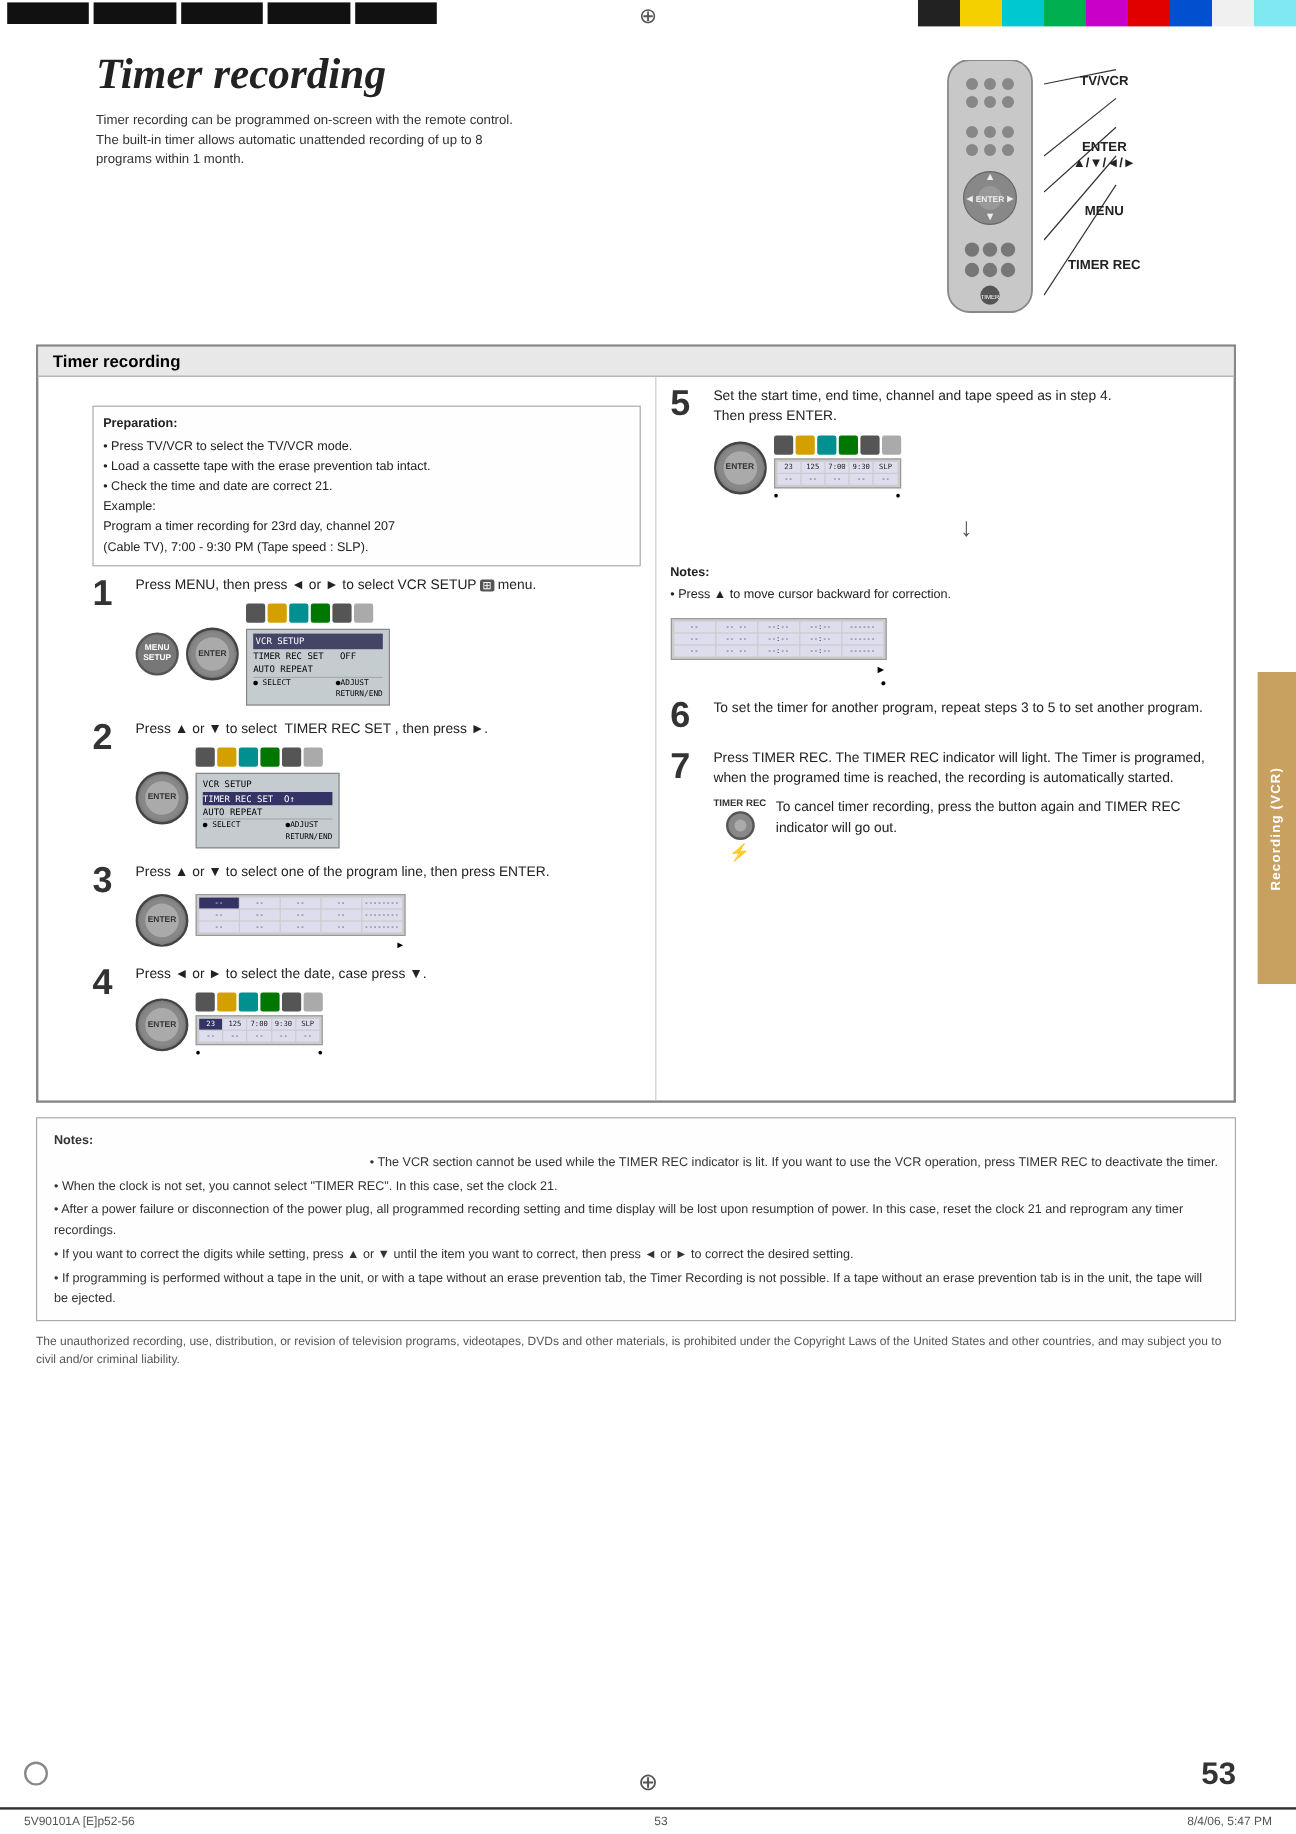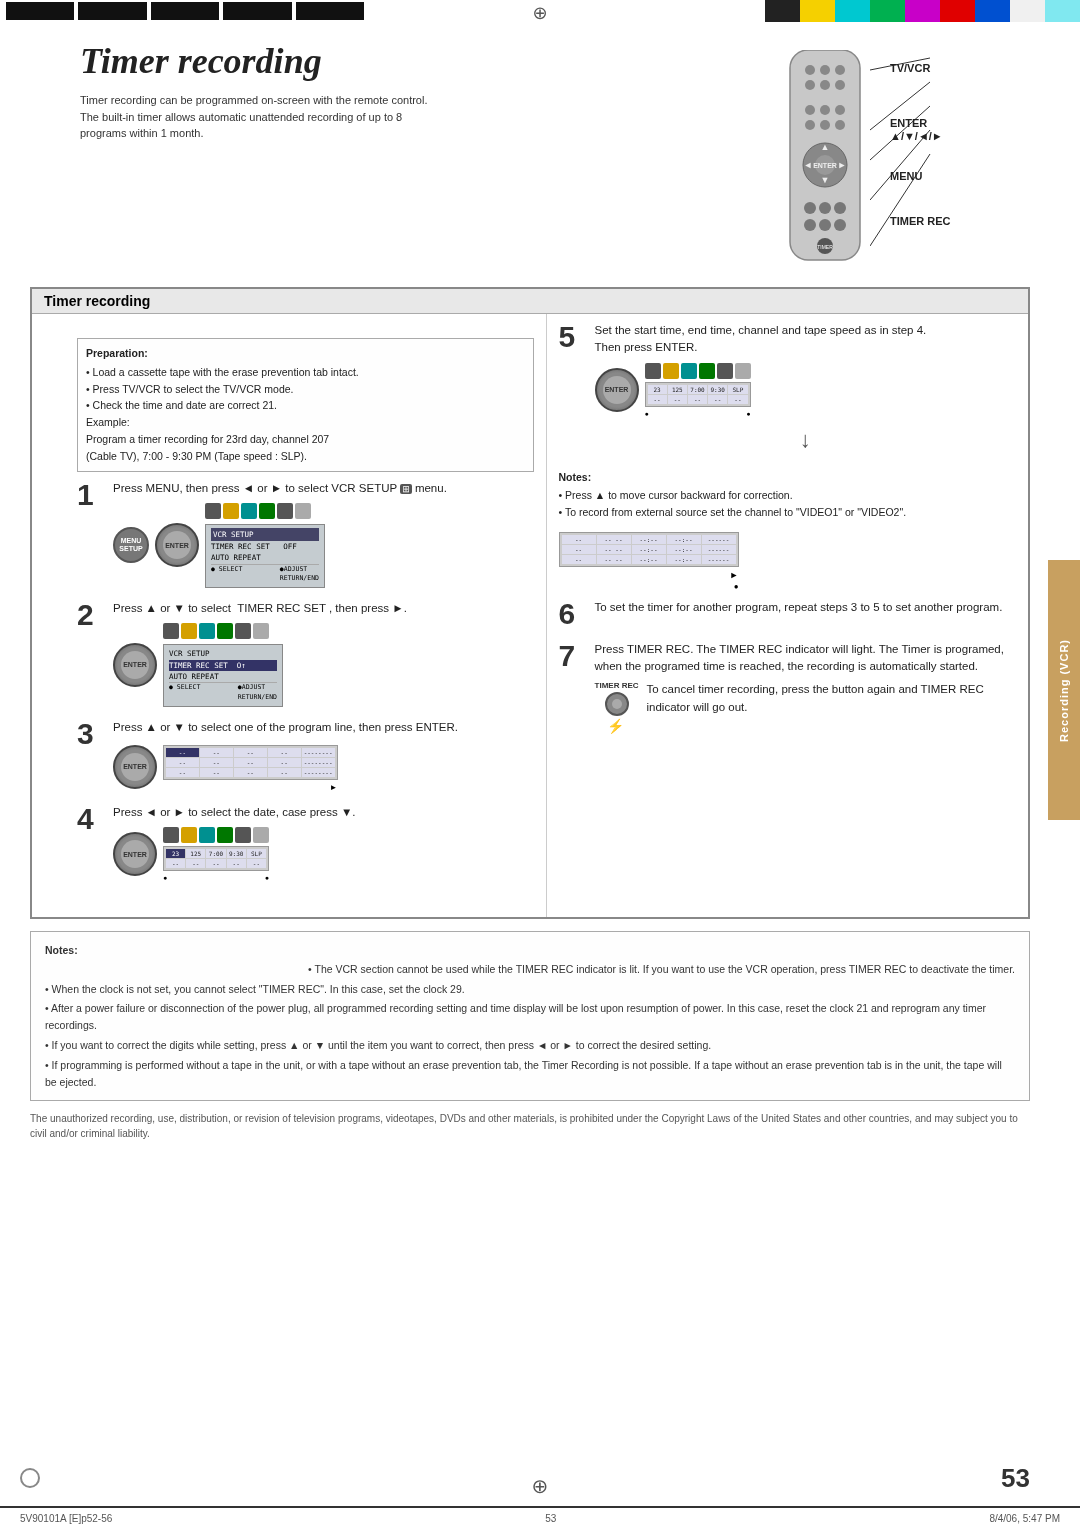--- a/index.html
+++ b/index.html
@@ -146,21 +146,21 @@
       display: flex;
       flex-direction: column;
       gap: 14px;
       font-size: 11px;
       font-weight: bold;
       color: #222;
       padding-top: 10px;
     }
 
     .remote-label-item {
-      text-align: left;
+      text-align: center;
       line-height: 1.2;
     }
 
     
     .section-box {
       border: 2px solid #888;
       padding: 0;
       margin-bottom: 12px;
     }
 
@@ -474,22 +474,22 @@
 
   <div class="section-box">
     <div class="section-box-title">Timer recording</div>
 
     <div class="two-col">
 
       <div class="col-left">
 
         <div class="prep-box">
           <div class="prep-title">Preparation:</div>
+          <div>• Press TV/VCR to select the TV/VCR mode.</div>
           <div>• Load a cassette tape with the erase prevention tab intact.</div>
-          <div>• Press TV/VCR to select the TV/VCR mode.</div>
           <div>• Check the time and date are correct 21.</div>
           <div>Example:</div>
           <div>Program a timer recording for 23rd day, channel 207</div>
           <div>(Cable TV), 7:00 - 9:30 PM (Tape speed : SLP).</div>
         </div>
 
         <div class="step-block">
           <div class="step-num">1</div>
           <div class="step-content">
             <div class="step-text">
@@ -675,23 +675,20 @@
             </div>
 
             <div style="text-align:center; font-size:22px; color:#555; margin:10px 0 4px;">↓</div>
           </div>
         </div>
 
         <div class="notes-section">
           <div class="notes-title">Notes:</div>
           <div>
             <span>• Press ▲ to move cursor backward for correction.</span>
-          </div>
-          <div>
-            <span>• To record from external source set the channel to "VIDEO1" or "VIDEO2".</span>
           </div>
         </div>
 
         <div style="display:flex; gap:8px; margin:8px 0; align-items:flex-start;">
           <div>
             <div class="small-screen-grid" style="width:180px;">
               <div class="grid-cell">--</div>
               <div class="grid-cell">-- --</div>
               <div class="grid-cell">--:--</div>
               <div class="grid-cell">--:--</div>
@@ -745,21 +742,21 @@
           </div>
         </div>
 
       </div>
     </div>
   </div>
 
   <div class="bottom-notes">
     <div class="notes-title">Notes:</div>
     <div style="margin-bottom:3px;text-align:right;">• The VCR section cannot be used while the TIMER REC indicator is lit. If you want to use the VCR operation, press TIMER REC to deactivate the timer.</div>
-    <div style="margin-bottom:3px;">• When the clock is not set, you cannot select "TIMER REC". In this case, set the clock 29.</div>
+    <div style="margin-bottom:3px;">• When the clock is not set, you cannot select "TIMER REC". In this case, set the clock 21.</div>
     <div style="margin-bottom:3px;">• After a power failure or disconnection of the power plug, all programmed recording setting and time display will be lost upon resumption of power. In this case, reset the clock 21 and reprogram any timer recordings.</div>
     <div style="margin-bottom:3px;">• If you want to correct the digits while setting, press ▲ or ▼ until the item you want to correct, then press ◄ or ► to correct the desired setting.</div>
     <div>• If programming is performed without a tape in the unit, or with a tape without an erase prevention tab, the Timer Recording is not possible. If a tape without an erase prevention tab is in the unit, the tape will be ejected.</div>
   </div>
 
   <div style="margin-top:10px; font-size:10px; color:#555; line-height:1.5;">The unauthorized recording, use, distribution, or revision of television programs, videotapes, DVDs and other materials, is prohibited under the Copyright Laws of the United States and other countries, and may subject you to civil and/or criminal liability.</div>
 
 </div>
 
 <div class="bottom-bar">

